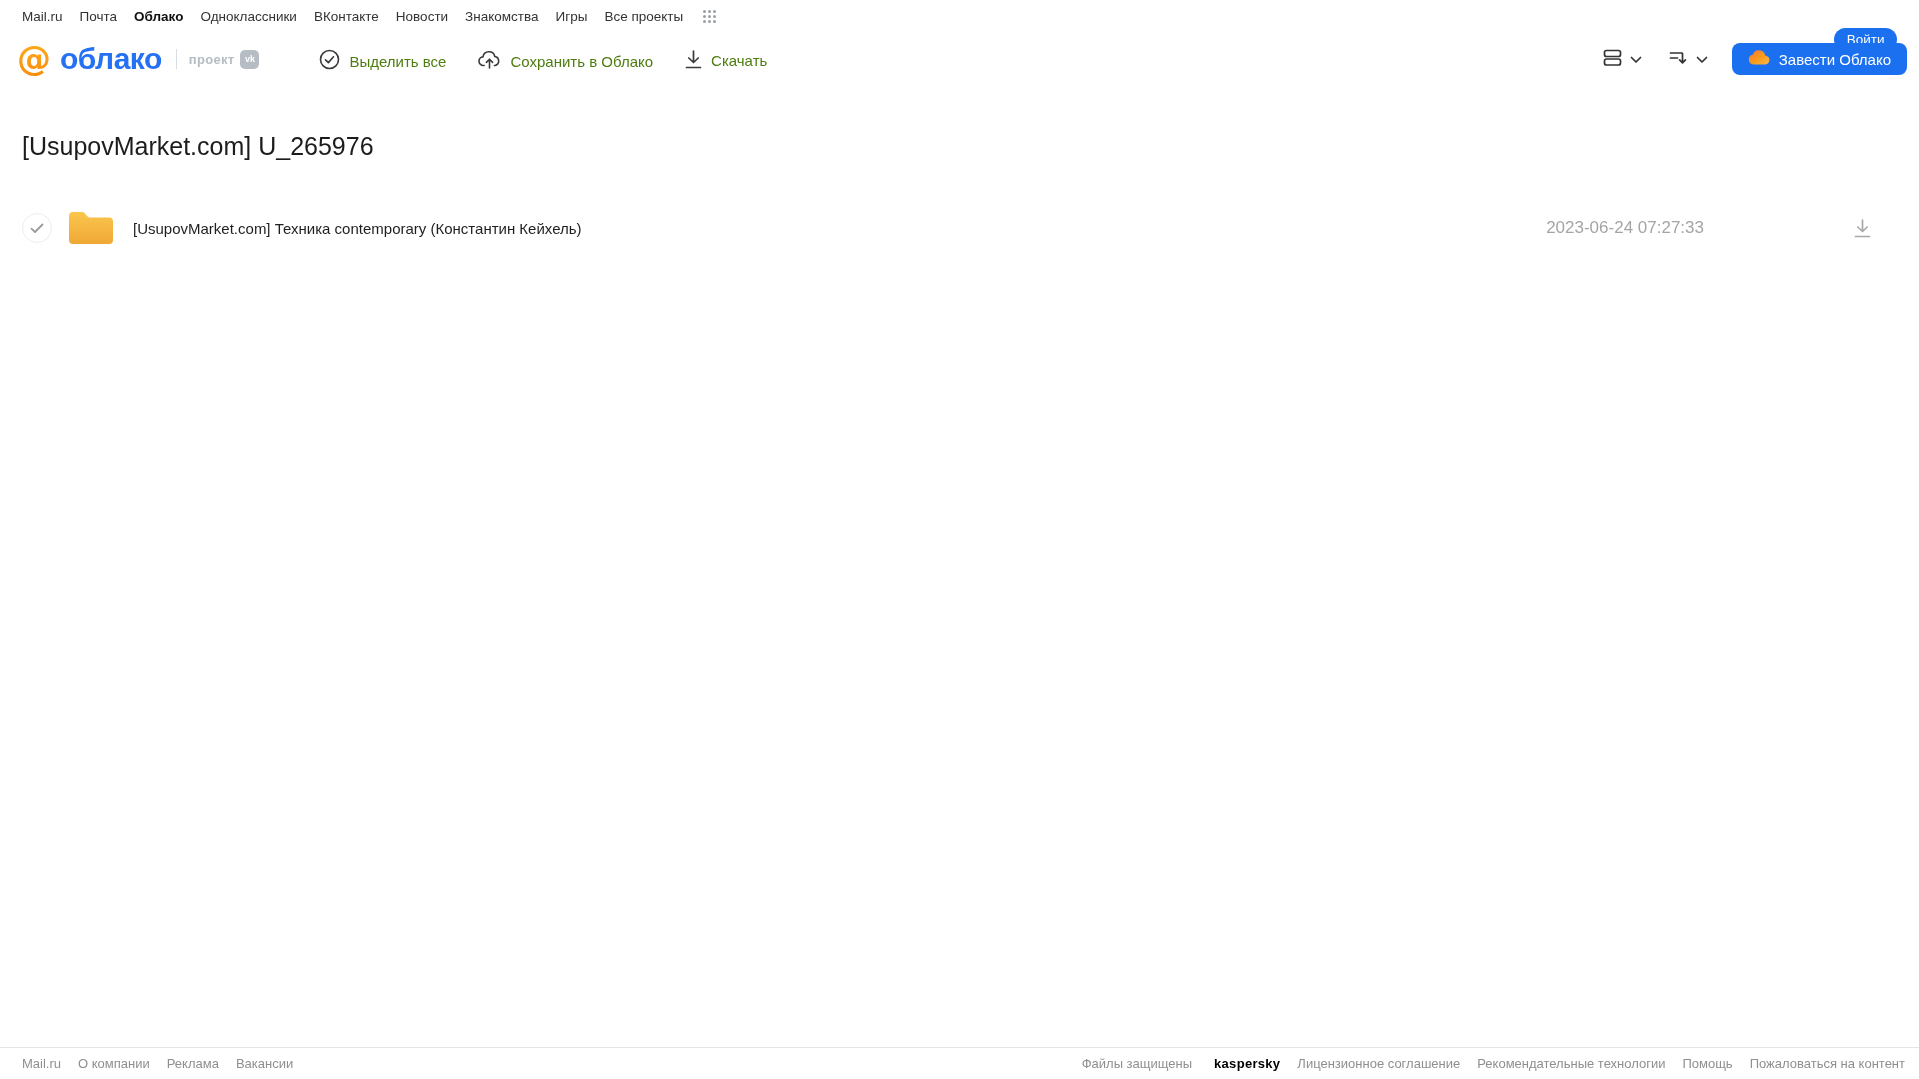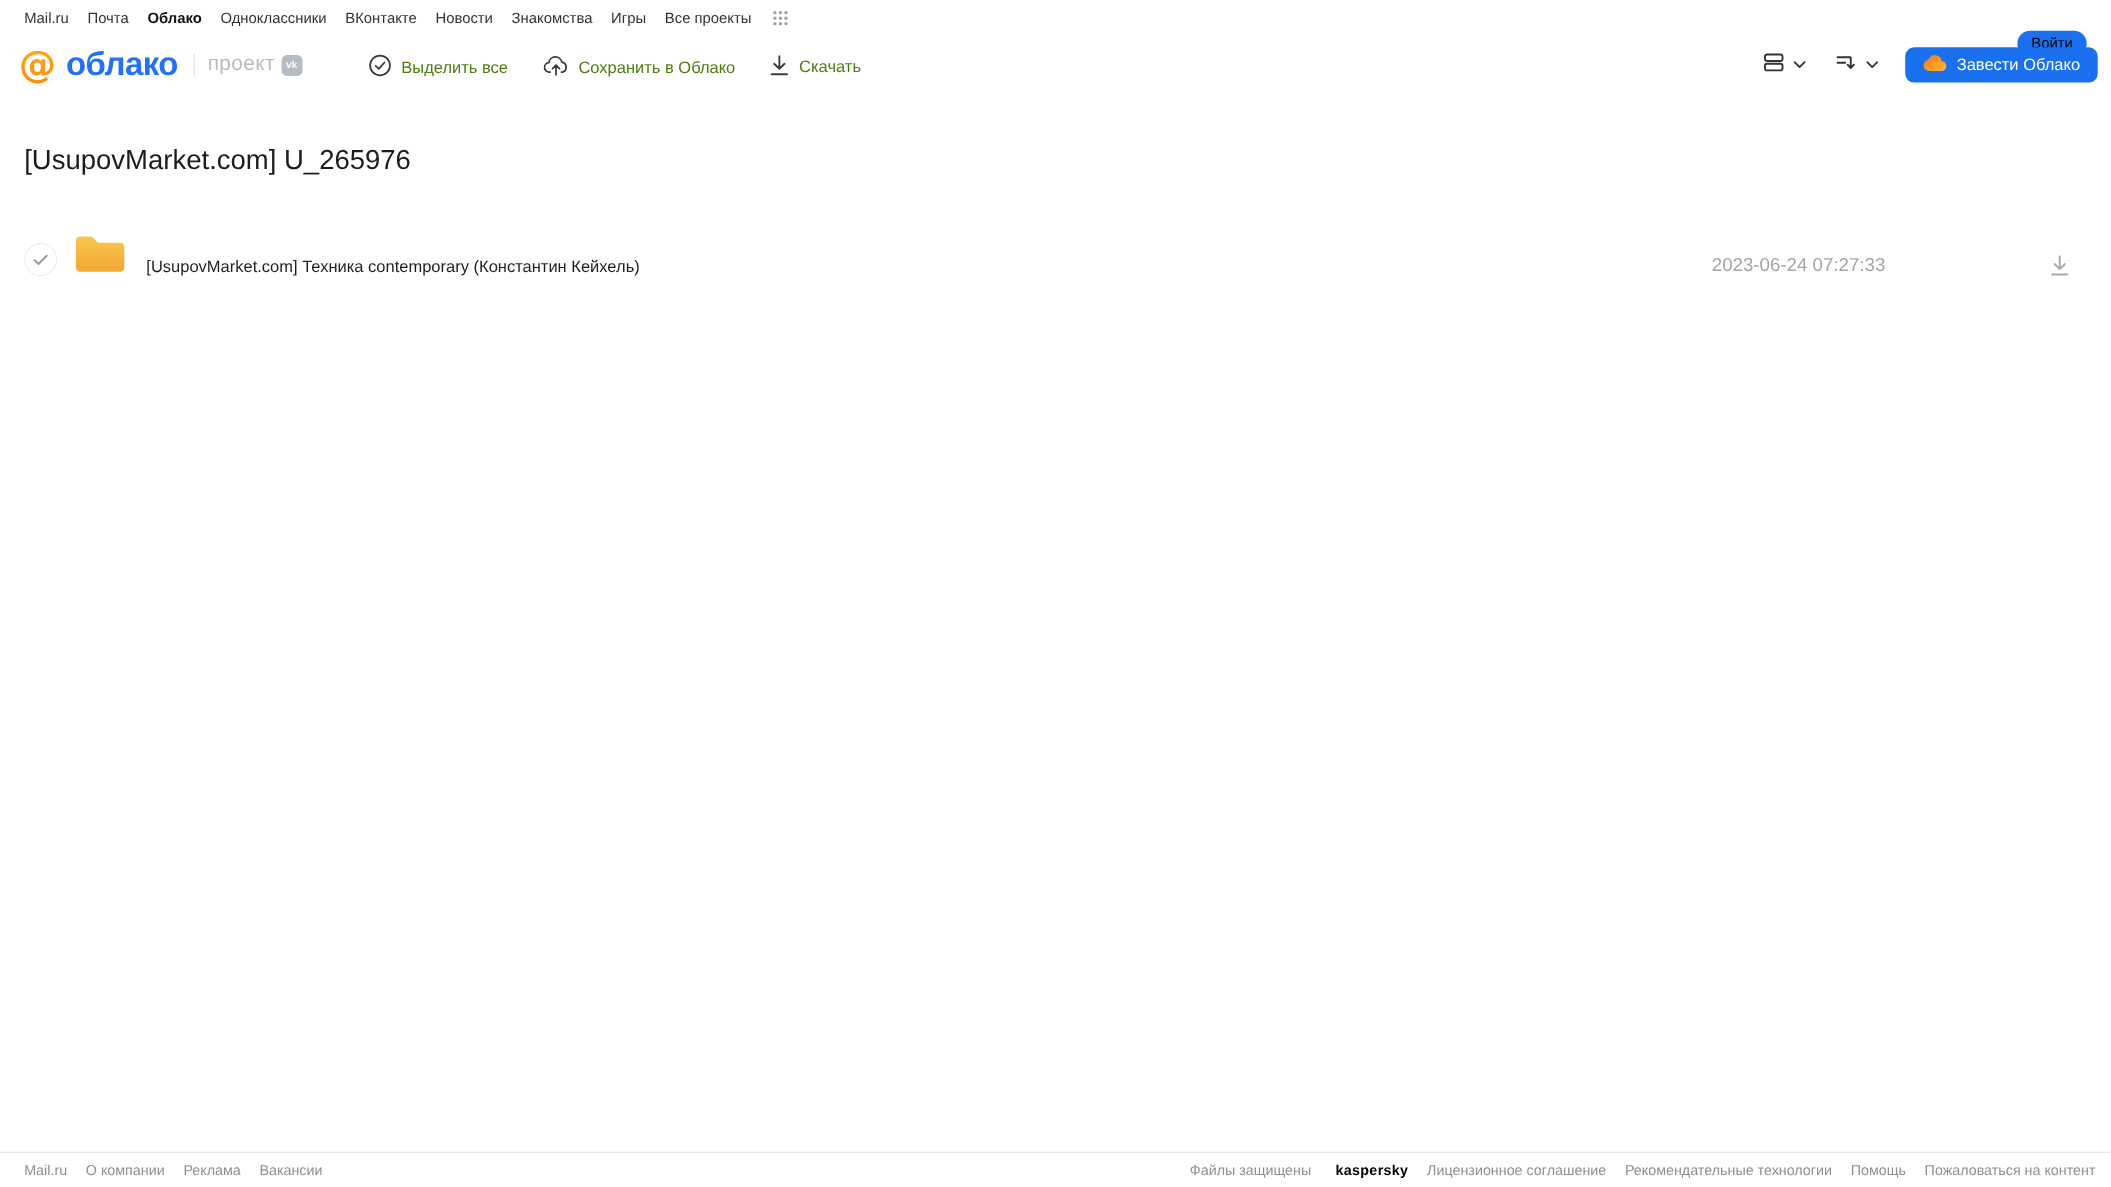--- a/index.html
+++ b/index.html
@@ -7,31 +7,31 @@
               font-family:"Liberation Sans", sans-serif; color:#333; }
 
   
   .topnav { display:flex; align-items:center; height:32px; padding:0 14px 0 22px; font-size:13.5px; }
   .topnav-links { display:flex; align-items:center; gap:17px; }
   .topnav-link { color:#333; cursor:pointer; }
   .topnav-link.active { font-weight:700; color:#111; }
   .grid-icon { display:inline-flex; margin-left:2px; cursor:pointer; }
   .topnav-right { margin-left:auto; display:flex; align-items:center; gap:16px;flex-direction:column; }
   .reg-link { color:#1B70F0; cursor:pointer; }
-  .login-btn { background:#1B70F0; color:#000000; border:none; font-size:13.5px;
+  .login-btn { background:#1B70F0; color:#ffffff; border:none; font-size:13.5px;
                padding:4px 13px; border-radius:13px; cursor:pointer;
                font-family:"Liberation Sans", sans-serif;margin-top:16px; }
 
   
   .header { display:flex; align-items:center; height:54px; padding:0 12px 0 14px; }
   .logo-group { display:flex; align-items:center; cursor:pointer; }
   .logo-at { width:40px; height:40px; display:flex; align-items:center; justify-content:center; }
   .logo-text { font-size:30px; font-weight:700; color:#2471F5; letter-spacing:-0.5px; margin-left:6px; }
   .logo-divider { width:1px; height:20px; background:#d9dde3; margin:0 12px 0 14px; }
-  .project-label { font-size:19px; color:#B6BCC3; font-weight:400; letter-spacing:0.3px; }
+  .project-label { font-size:13px; color:#B6BCC3; font-weight:700; letter-spacing:0.3px; }
   .vk-badge { width:19px; height:19px; background:#B6BCC3; border-radius:5px; margin-left:6px;
               display:flex; align-items:center; justify-content:center;
               color:#fff; font-size:9px; font-weight:700; }
 
   .toolbar { display:flex; align-items:center; gap:32px; margin-left:60px; }
   .toolbar-action { display:flex; align-items:flex-end; gap:9px; font-size:15px; color:#4d7c0f; cursor:pointer; }
   .toolbar-action svg { display:block; }
 
   .header-right { margin-left:auto; display:flex; align-items:center; }
   .hr-control { display:flex; align-items:center; gap:7px; cursor:pointer; }
@@ -39,21 +39,21 @@
   .cta-btn { margin-left:24px; display:flex; align-items:center; gap:9px;
              background:#1B70F0; color:#fff; border:none; cursor:pointer;
              height:32px; padding:0 16px; border-radius:8px; font-size:15px;
              font-family:"Liberation Sans", sans-serif; }
 
   
   .main { padding:0 0 0 22px; }
   .page-title { margin-top:46px; font-size:25px; font-weight:500; color:#1c1c1c; }
 
   .file-list { margin-top:44px; }
-  .file-row { display:flex; align-items:flex-end; height:46px; padding-right:38px; cursor:default; }
+  .file-row { display:flex; align-items:center; height:46px; padding-right:48px; cursor:default; }
   .row-checkbox { width:30px; height:30px; border-radius:50%; border:1px solid #ededed;
                   display:flex; align-items:center; justify-content:center; cursor:pointer;
                   background:#fff; flex:0 0 auto; }
   .folder-icon { margin-left:14px; flex:0 0 auto; display:flex; }
   .file-name { margin-left:17px; font-size:15px; color:#1f1f1f; cursor:pointer; }
   .file-date { margin-left:auto; font-size:17px; color:#a5a5a5; }
   .row-download { margin-left:150px; cursor:pointer; display:flex; }
 
   
   .footer { position:absolute; left:0; right:0; bottom:0; height:32px;

